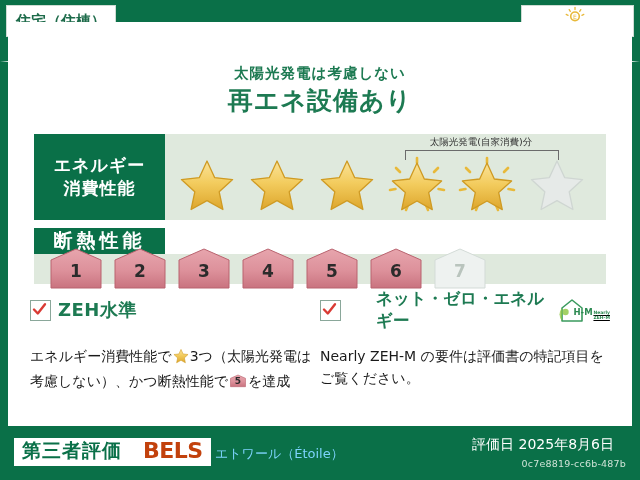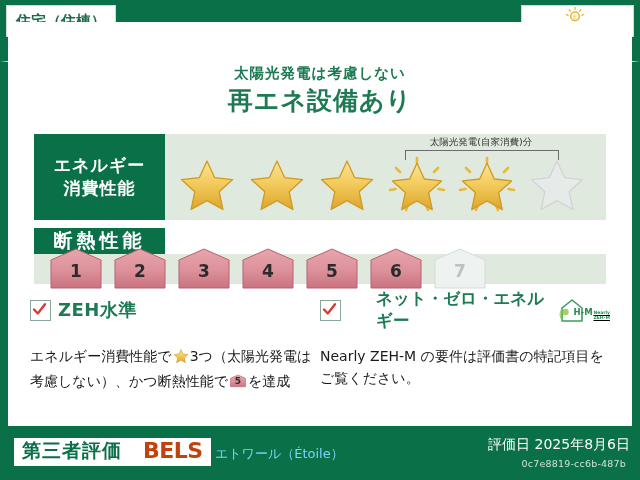--- a/index.html
+++ b/index.html
@@ -110,21 +110,21 @@
   .footer{position:absolute;left:0;bottom:0;width:640px;height:54px;background:#0a7048;}
   .bels-box{
     position:absolute;left:14px;bottom:14px;height:28px;background:#ffffff;
     display:flex;align-items:flex-start;padding:0 8px;gap:21px;
   }
   .bels-jp{color:#0a7048;font-size:19px;font-weight:bold;letter-spacing:1px;}
   .bels-en{color:#c2410c;font-size:22px;font-weight:bold;letter-spacing:-0.5px;}
   .owner{
     position:absolute;left:215px;bottom:17px;color:#7dd3fc;font-size:13px;
   }
-  .eval{position:absolute;right:10px;bottom:26px;color:#ffffff;font-size:14px;text-align:right;}
+  .eval{position:absolute;right:26px;bottom:26px;color:#ffffff;font-size:14px;text-align:right;}
   .uuid{position:absolute;right:14px;bottom:11px;color:#cfe3d7;font-size:9.5px;text-align:right;letter-spacing:0.2px;}
 </style>
 </head>
 <body>
 
 <div class="label-root">
 
   <div class="topband"></div>
   <div class="chevron">
     <svg width="640" height="50" viewBox="0 0 640 50">

